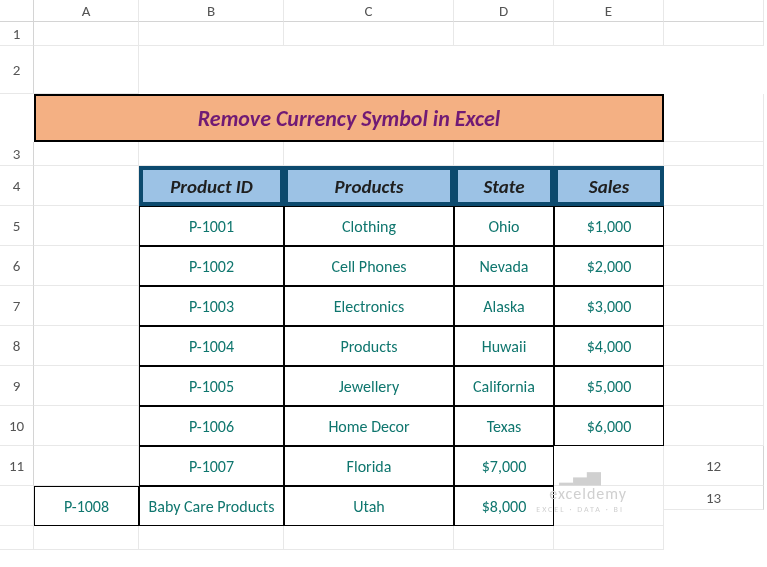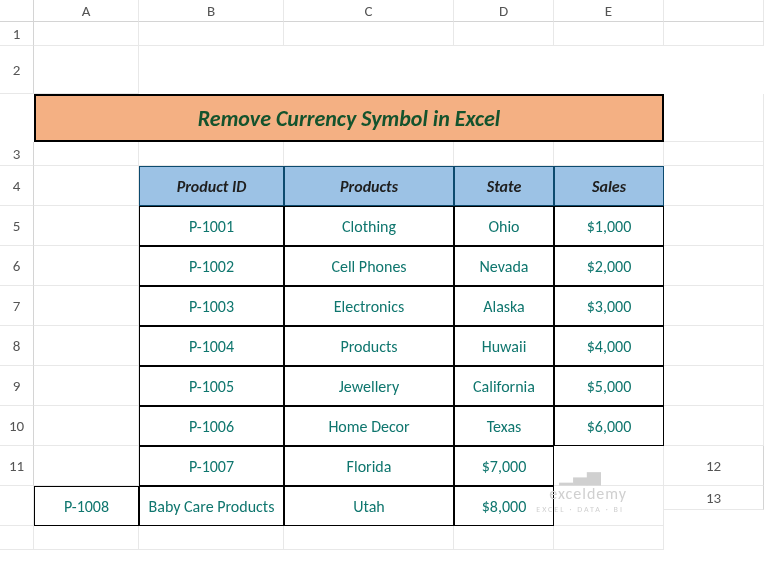--- a/index.html
+++ b/index.html
@@ -56,31 +56,31 @@
     .title-cell {
       grid-column: 2 / 7;
       background: #f4b083;
       border: 2px solid #000;
       display: flex;
       align-items: center;
       justify-content: center;
       font-weight: bold;
       font-style: italic;
       font-size: 22px;
-      color: #14532d;
+      color: #701a75;
     }
     .th {
       background: #9cc2e5;
-      border: 1px solid #0c4a6e;
+      border: 4px solid #0c4a6e;
       display: flex;
       align-items: center;
       justify-content: center;
       font-weight: bold;
       font-style: italic;
-      font-size: 16px;
+      font-size: 19px;
       color: #1f1f1f;
     }
     .td {
       background: #fff;
       border: 1px solid #000;
       display: flex;
       align-items: center;
       justify-content: center;
       font-size: 16px;
       color: #0f766e;

